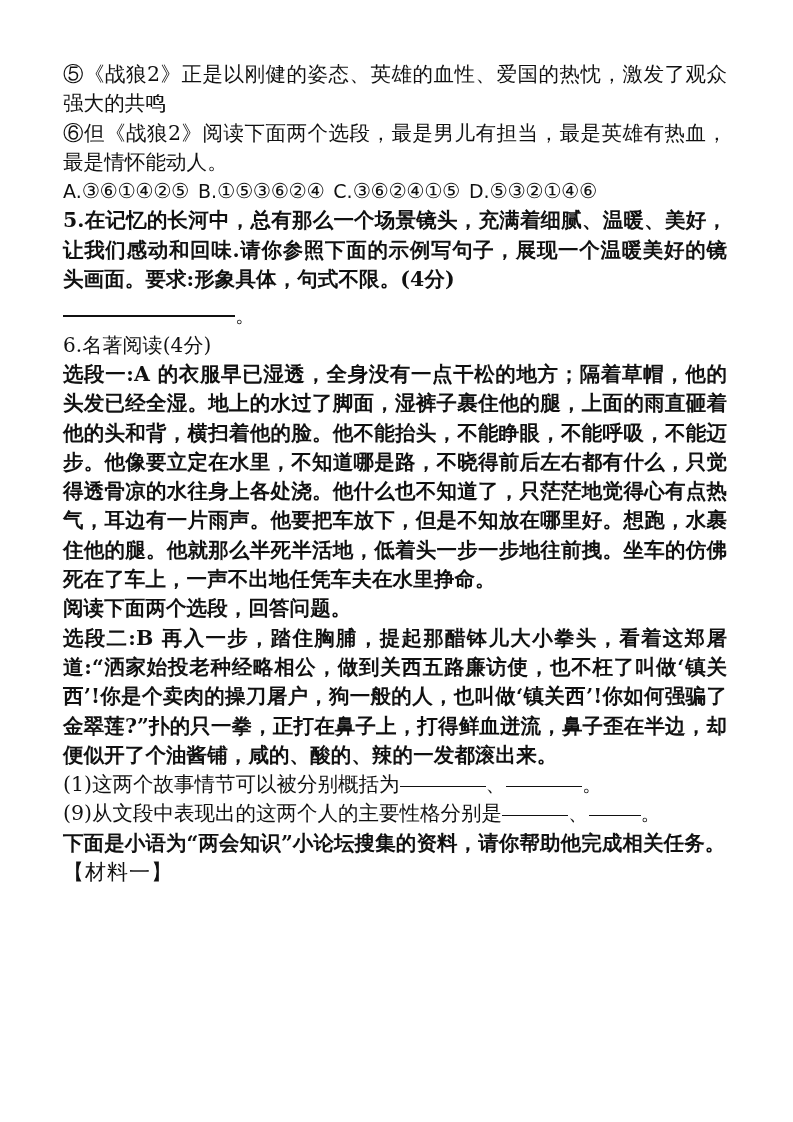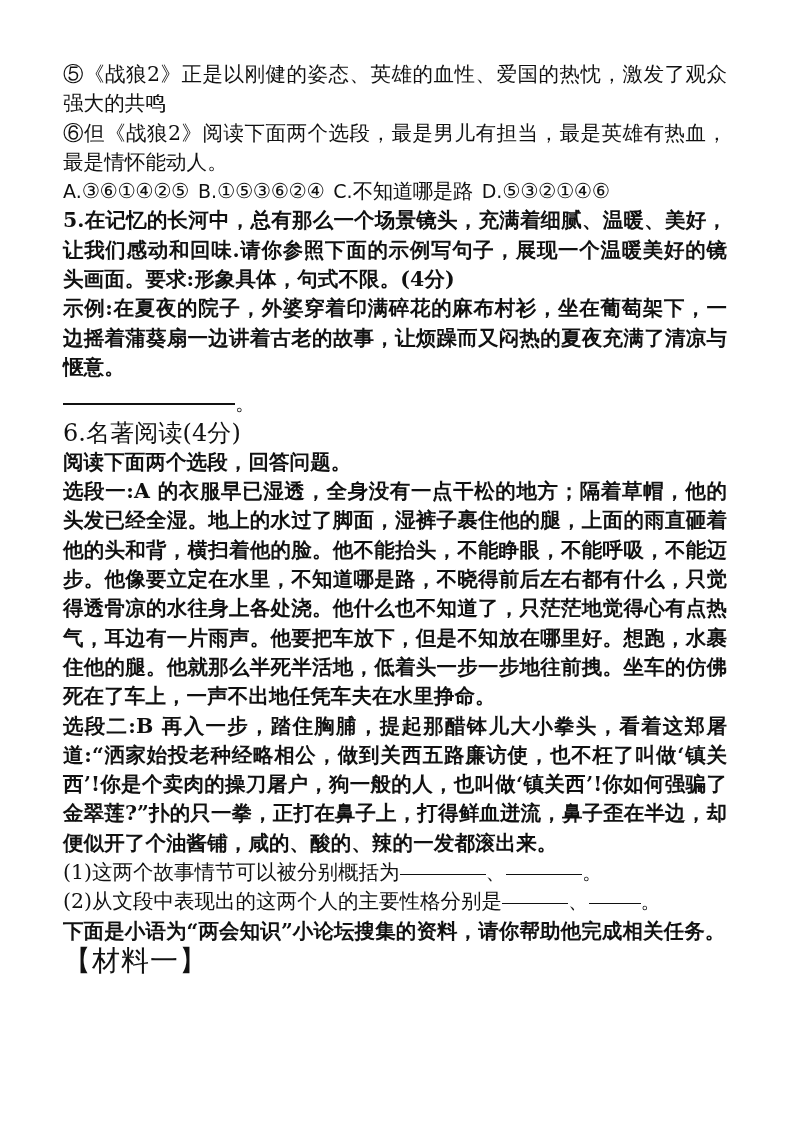--- a/index.html
+++ b/index.html
@@ -90,70 +90,69 @@
     border-bottom: 1.6px solid #111111;
     vertical-align: 4px;
     height: 0;
   }
   .blank.w-xl { width: 86px; }
   .blank.w-lg { width: 76px; }
   .blank.w-md { width: 66px; }
   .blank.w-sm { width: 52px; }
   .spacer-sm { height: 7px; }
   .heading {
-    font-size: 24px;
+    font-size: 20px;
     line-height: 29.3px;
     margin: 0;
     letter-spacing: 0.1px;
   }
   .material-head {
-    font-size: 28px;
+    font-size: 21px;
     line-height: 29.3px;
     margin: 0;
     letter-spacing: 1px;
   }
 </style>
 </head>
 <body>
 
 <div class="page">
   <div class="content">
 
     <p class="para">⑤《战狼2》正是以刚健的姿态、英雄的血性、爱国的热忱，激发了观众强大的共鸣</p>
 
     <p class="para">⑥但《战狼2》阅读下面两个选段，最是男儿有担当，最是英雄有热血，最是情怀能动人。</p>
 
     <p class="options">
-      <span class="opt"><span class="opt-label">A.</span><span class="circled">③⑥①④②⑤</span></span><span class="opt"><span class="opt-label">B.</span><span class="circled">①⑤③⑥②④</span></span><span class="opt"><span class="opt-label">C.</span><span class="circled">不知道哪是路</span></span><span class="opt"><span class="opt-label">D.</span><span class="circled">⑤③②①④⑥</span></span>
+      <span class="opt"><span class="opt-label">A.</span><span class="circled">③⑥①④②⑤</span></span><span class="opt"><span class="opt-label">B.</span><span class="circled">①⑤③⑥②④</span></span><span class="opt"><span class="opt-label">C.</span><span class="circled">③⑥②④①⑤</span></span><span class="opt"><span class="opt-label">D.</span><span class="circled">⑤③②①④⑥</span></span>
     </p>
 
     <p class="para lastline-left">5.在记忆的长河中，总有那么一个场景镜头，充满着细腻、温暖、美好，让我们感动和回味.请你参照下面的示例写句子，展现一个温暖美好的镜头画面。要求:形象具体，句式不限。(4分)</p>
 
-    <p class="para lastline-left">示例:在夏夜的院子，外婆穿着印满碎花的麻布村衫，坐在葡萄架下，一边摇着蒲葵扇一边讲着古老的故事，让烦躁而又闷热的夏夜充满了清凉与惬意。</p>
 
     <div class="spacer-sm"></div>
 
     <p class="answer-line-row">
       <span class="answer-rule"></span><span class="answer-rule-tail">。</span>
     </p>
 
     <p class="heading">6.名著阅读(4分)</p>
 
+    <p class="para lastline-left">选段一:A 的衣服早已湿透，全身没有一点干松的地方；隔着草帽，他的头发已经全湿。地上的水过了脚面，湿裤子裹住他的腿，上面的雨直砸着他的头和背，横扫着他的脸。他不能抬头，不能睁眼，不能呼吸，不能迈步。他像要立定在水里，不知道哪是路，不晓得前后左右都有什么，只觉得透骨凉的水往身上各处浇。他什么也不知道了，只茫茫地觉得心有点热气，耳边有一片雨声。他要把车放下，但是不知放在哪里好。想跑，水裹住他的腿。他就那么半死半活地，低着头一步一步地往前拽。坐车的仿佛死在了车上，一声不出地任凭车夫在水里挣命。</p>
+
     <p class="para lastline-left">阅读下面两个选段，回答问题。</p>
-
-    <p class="para lastline-left">选段一:A 的衣服早已湿透，全身没有一点干松的地方；隔着草帽，他的头发已经全湿。地上的水过了脚面，湿裤子裹住他的腿，上面的雨直砸着他的头和背，横扫着他的脸。他不能抬头，不能睁眼，不能呼吸，不能迈步。他像要立定在水里，不知道哪是路，不晓得前后左右都有什么，只觉得透骨凉的水往身上各处浇。他什么也不知道了，只茫茫地觉得心有点热气，耳边有一片雨声。他要把车放下，但是不知放在哪里好。想跑，水裹住他的腿。他就那么半死半活地，低着头一步一步地往前拽。坐车的仿佛死在了车上，一声不出地任凭车夫在水里挣命。</p>
 
     <p class="para lastline-left">选段二:B 再入一步，踏住胸脯，提起那醋钵儿大小拳头，看着这郑屠道:“洒家始投老种经略相公，做到关西五路廉访使，也不枉了叫做‘镇关西’!你是个卖肉的操刀屠户，狗一般的人，也叫做‘镇关西’!你如何强骗了金翠莲?”扑的只一拳，正打在鼻子上，打得鲜血迸流，鼻子歪在半边，却便似开了个油酱铺，咸的、酸的、辣的一发都滚出来。</p>
 
     <p class="answer-line-row">
       <span>(1)这两个故事情节可以被分别概括为</span><span class="blank w-xl"></span><span>、</span><span class="blank w-lg"></span><span>。</span>
     </p>
 
     <p class="answer-line-row">
-      <span>(2)从文段中表现出的这两个人的主要性格分别是</span><span class="blank w-md"></span><span>、</span><span class="blank w-sm"></span><span>。</span>
+      <span>(9)从文段中表现出的这两个人的主要性格分别是</span><span class="blank w-md"></span><span>、</span><span class="blank w-sm"></span><span>。</span>
     </p>
 
 
     <p class="para lastline-left">下面是小语为“两会知识”小论坛搜集的资料，请你帮助他完成相关任务。</p>
 
     <p class="material-head">【材料一】</p>
 
   </div>
 </div>
 

